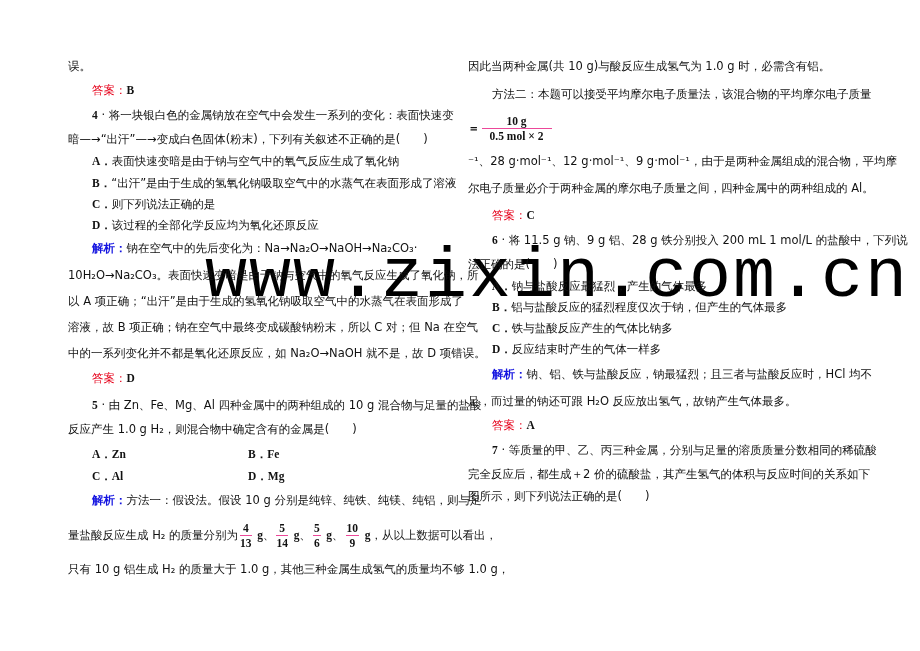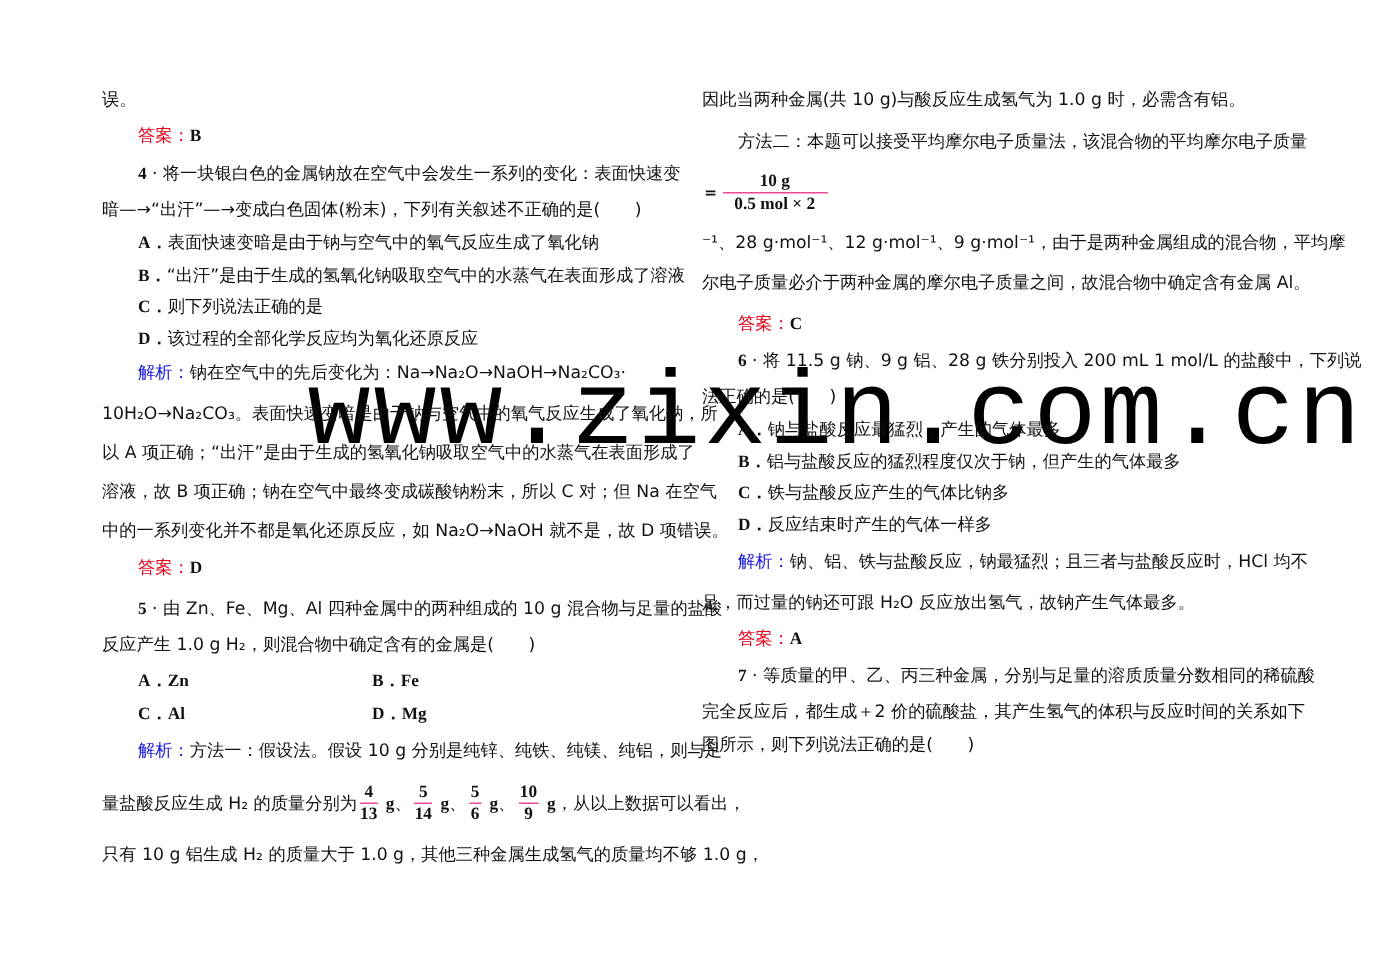--- a/index.html
+++ b/index.html
@@ -1,21 +1,21 @@
 <!DOCTYPE html>
 <html><head>
 <meta charset="utf-8">
 <style>
   html, body { margin:0; padding:0; }
   body { width:920px; height:651px; background:#ffffff; position:relative; overflow:hidden;
          font-family:"DejaVu Sans","Liberation Sans",sans-serif; color:#111; font-size:11.5px; }
   .line { position:absolute; white-space:nowrap; line-height:16px; }
   .b { font-family:"Liberation Serif","DejaVu Serif",serif; font-weight:bold; }
   .red { color:#e6001a; font-weight:normal; }
-  .blue { color:#1515e0; font-weight:normal; }
+  .blue { color:#1515e0; font-weight:bold; }
   .frac { display:inline-block; vertical-align:middle; text-align:center; font-family:"Liberation Serif",serif; font-weight:bold; margin:0 2px; }
   .frac .n { display:block; border-bottom:1px solid #ec4899; padding:0 1px; line-height:14px; }
   .frac .d { display:block; line-height:14px;text-align:center; }
   .watermark { position:absolute; left:205px; top:243px; font-family:Liberation Mono, monospace;
                font-size:70px; color:#000000; letter-spacing:2px; white-space:nowrap; z-index:0; line-height:1; }
   .content { position:relative; z-index:1; }
 </style>
 </head>
 <body>
 
@@ -89,21 +89,21 @@
 
   <div>
     <div class="line" style="left:468px;top:58px">因此当两种金属(共 10 g)与酸反应生成氢气为 1.0 g 时，必需含有铝。</div>
     <div class="line" style="left:492px;top:86px">方法二：本题可以接受平均摩尔电子质量法，该混合物的平均摩尔电子质量</div>
 
     <div class="line" style="left:468px;top:113px;line-height:30px">
       <span class="b">＝</span><span class="frac" style="min-width:70px"><span class="n">10 g</span><span class="d">0.5 mol × 2</span></span>
     </div>
 
     <div class="line" style="left:468px;top:153px">⁻¹、28 g·mol⁻¹、12 g·mol⁻¹、9 g·mol⁻¹，由于是两种金属组成的混合物，平均摩</div>
-    <div class="line" style="left:468px;top:180px">尔电子质量必介于两种金属的摩尔电子质量之间，故混合物中确定含有金属 Al。</div>
+    <div class="line" style="left:468px;top:180px">尔电子质量必介于两种金属的摩尔电子质量之间，四种金属中的两种组成的 Al。</div>
 
     <div class="line" style="left:492px;top:207px">
       <span class="red">答案：</span><span class="b">C</span>
     </div>
 
     <div class="line" style="left:492px;top:232px">
       <span class="b">6</span>
       <span>· 将 11.5 g 钠、9 g 铝、28 g 铁分别投入 200 mL 1 mol/L 的盐酸中，下列说</span>
     </div>
     <div class="line" style="left:468px;top:256px">法正确的是(　　)</div>

